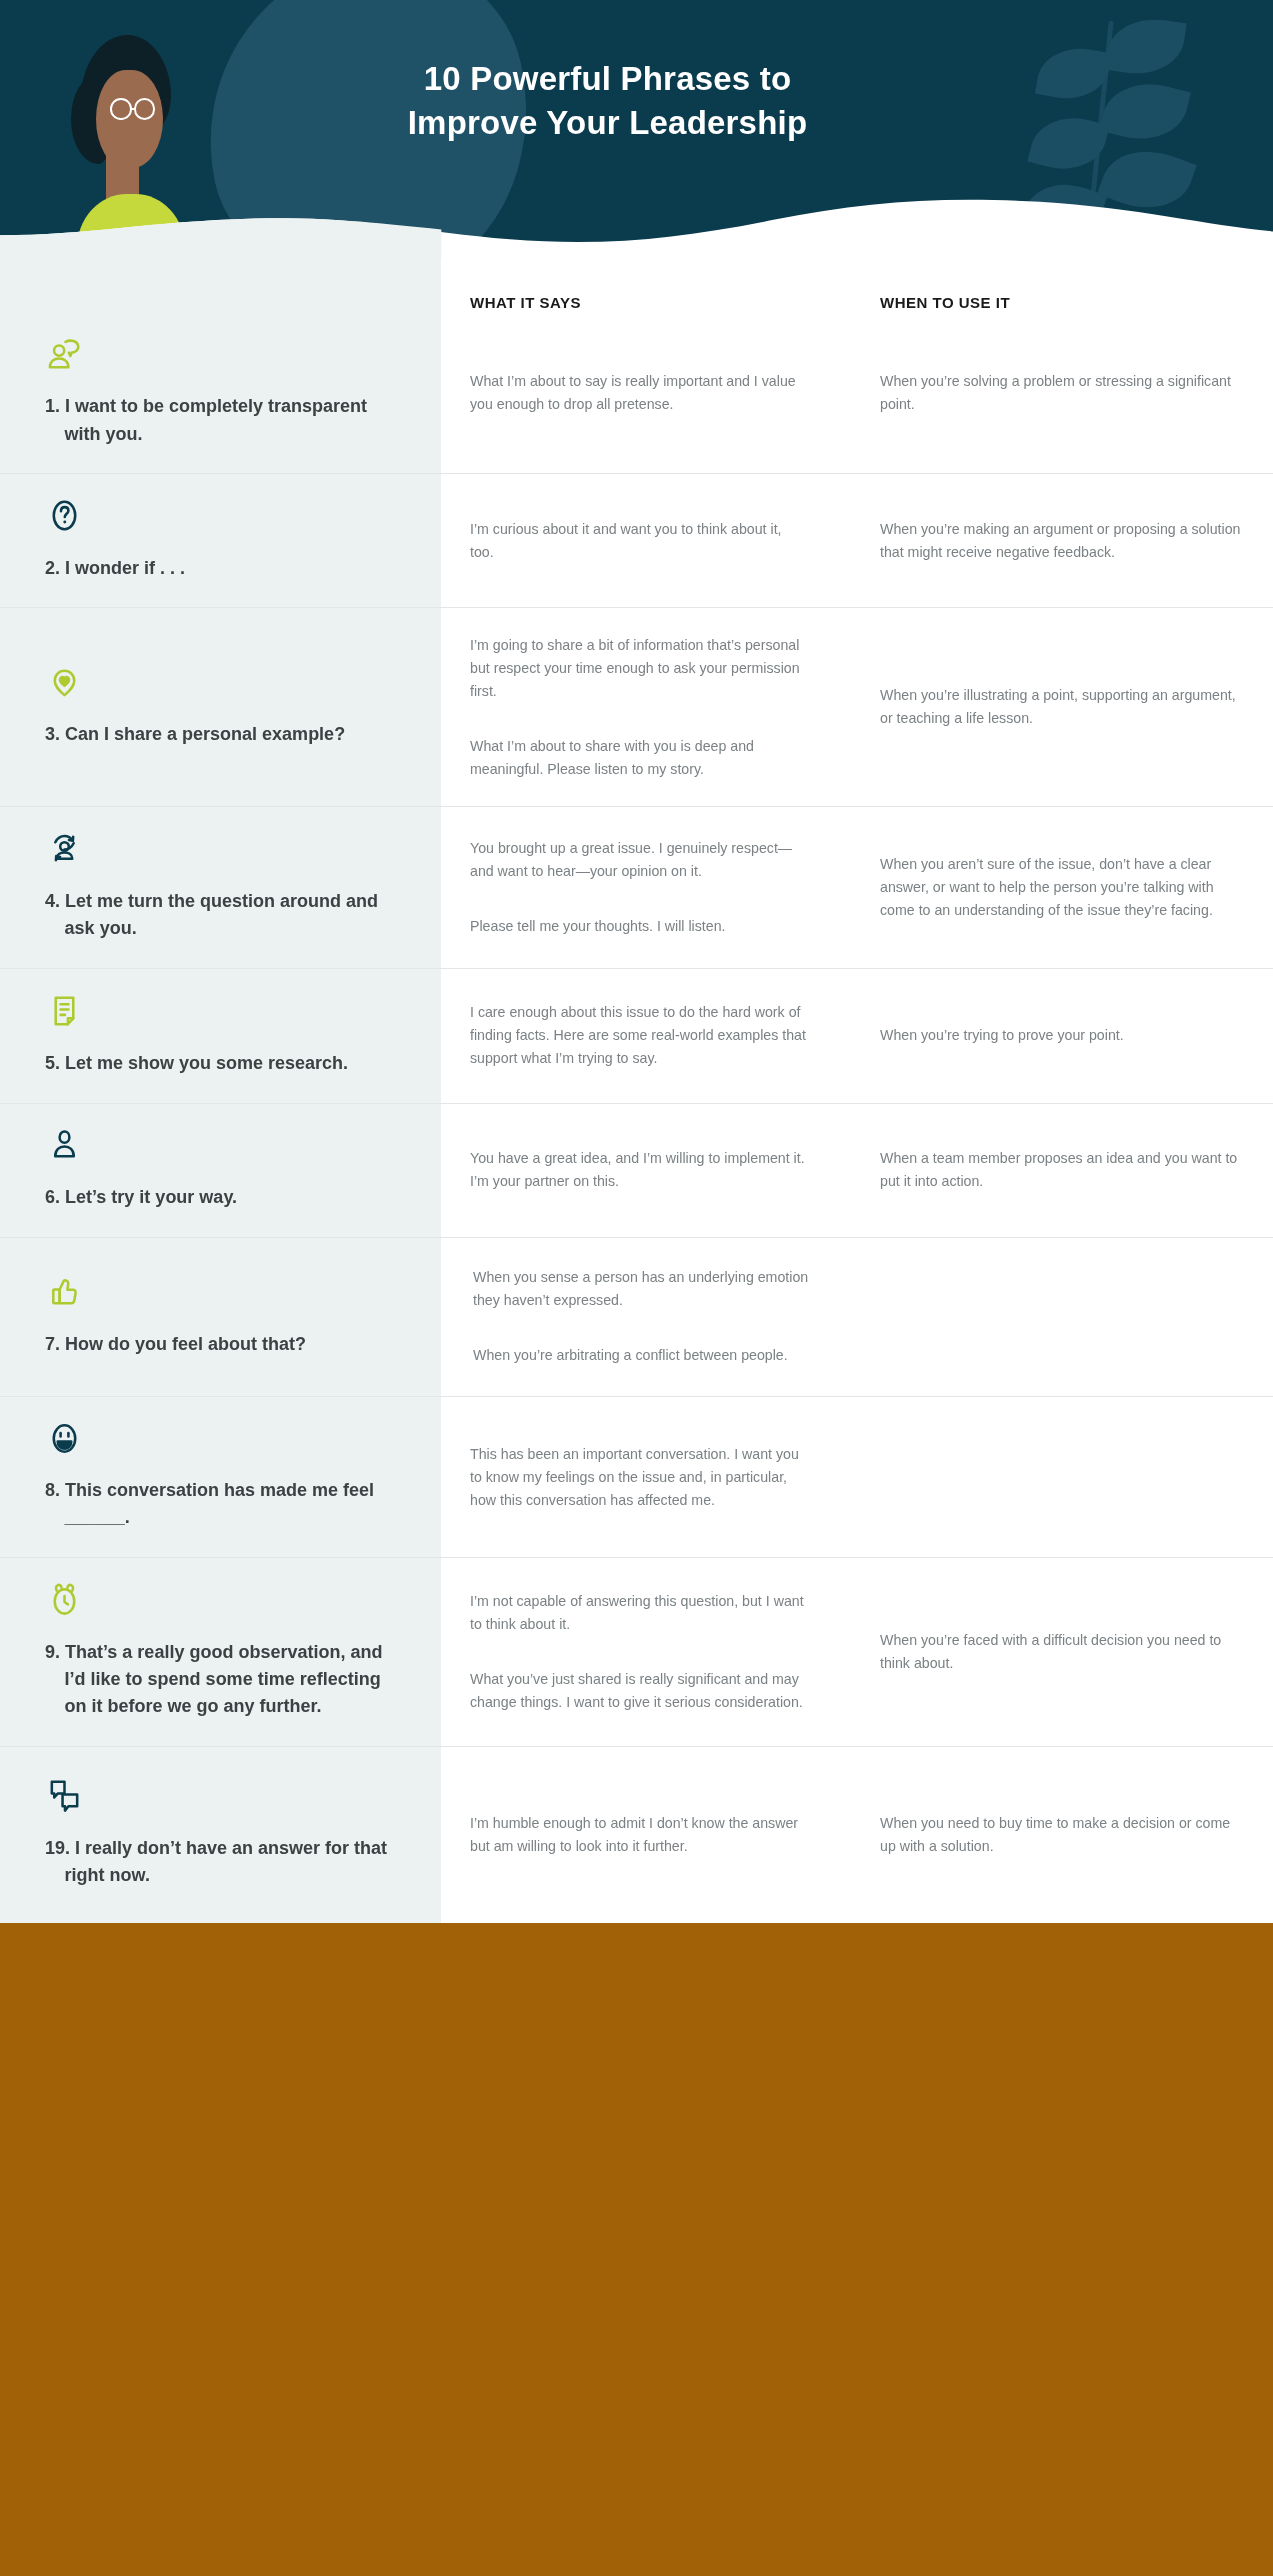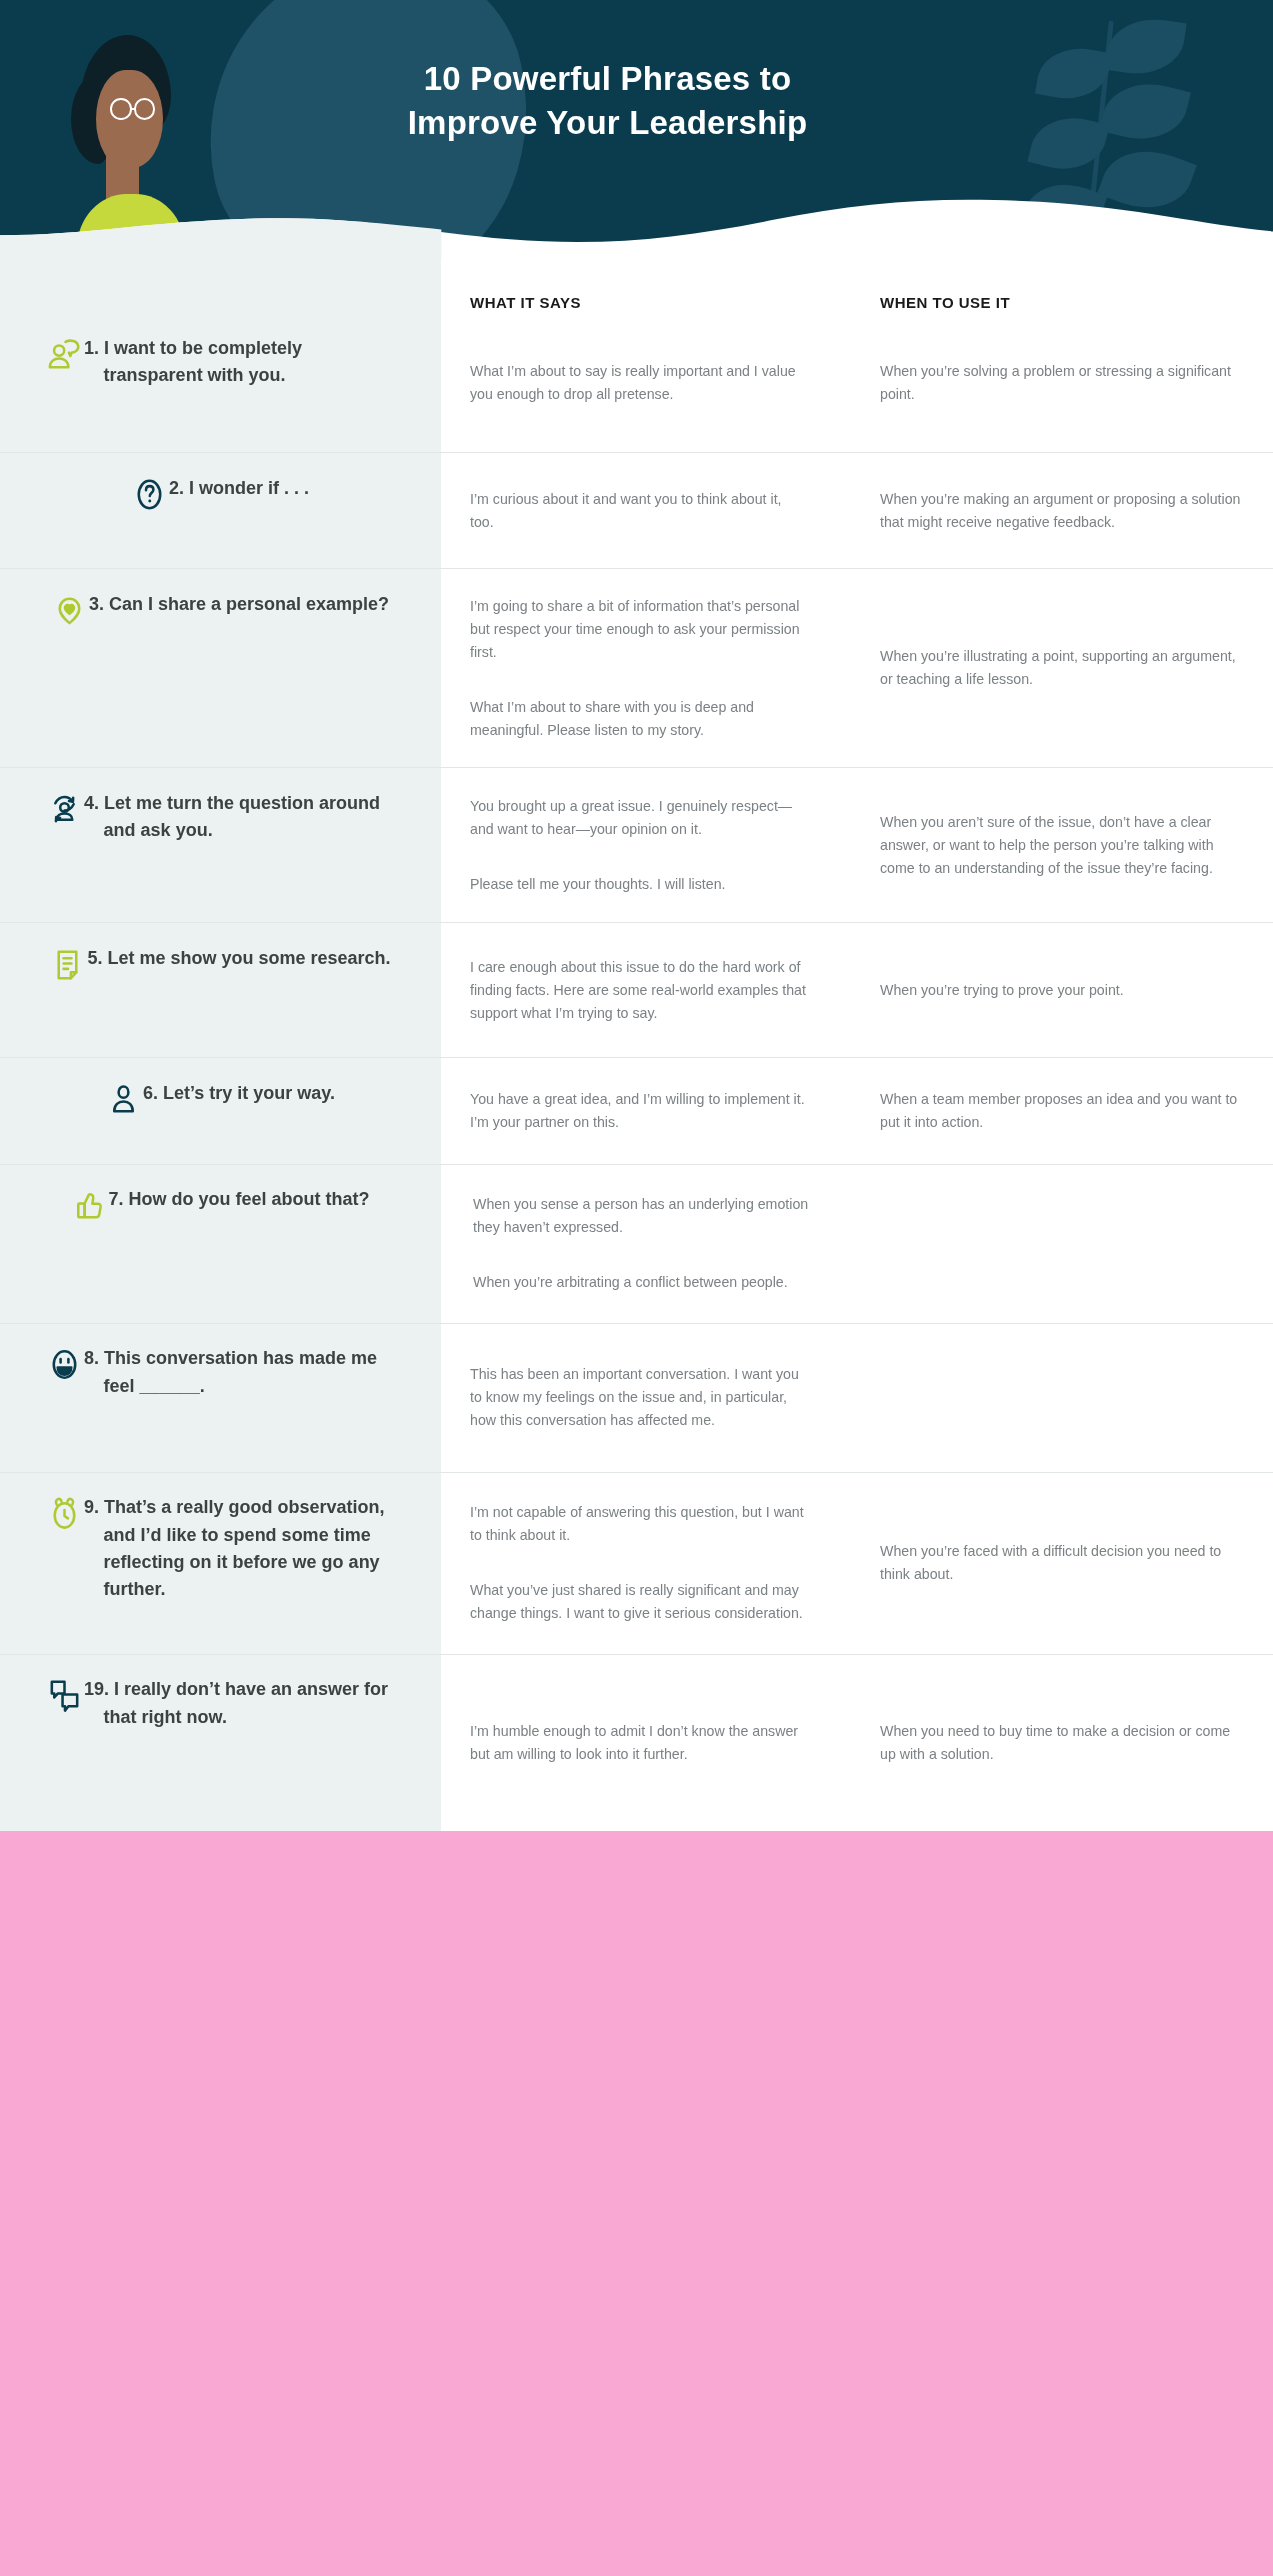--- a/index.html
+++ b/index.html
@@ -8,21 +8,21 @@
     width: 1273px;
     background: #ffffff;
     font-family: "Liberation Sans", sans-serif;
   }
 
   #page {
     position: relative;
     width: 1273px;
     height: 2576px;
     overflow: hidden;
-    background: #f9a8d4;
+    background: #a16207;
   }
 
   
   .header {
     position: relative;
     width: 1273px;
     height: 260px;
     background: #0A3C4E;
     overflow: hidden;
   }
@@ -169,21 +169,21 @@
     display: flex;
     border-top: 1.5px solid #E2E6E6;
     min-height: 129px;
   }
   .row.first { border-top: none; }
 
   .cell-phrase {
     width: 441px;
     padding: 21.6px 47px 25.5px 45px;
     display: flex;
-    flex-direction: row;
+    flex-direction: column;
     justify-content: center;
   }
   .icon-wrap {
     width: 39px;
     height: 39px;
     margin-bottom: 19.6px;
   }
   .icon-wrap svg { display: block; width: 39px; height: 39px; }
 
   .phrase {

